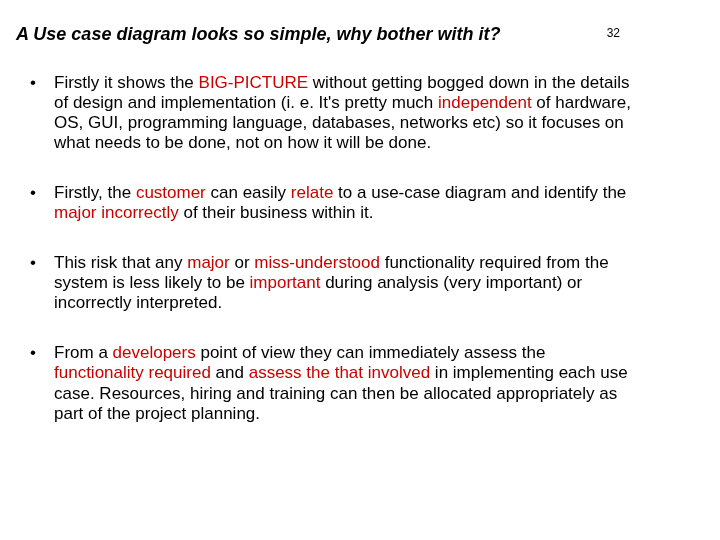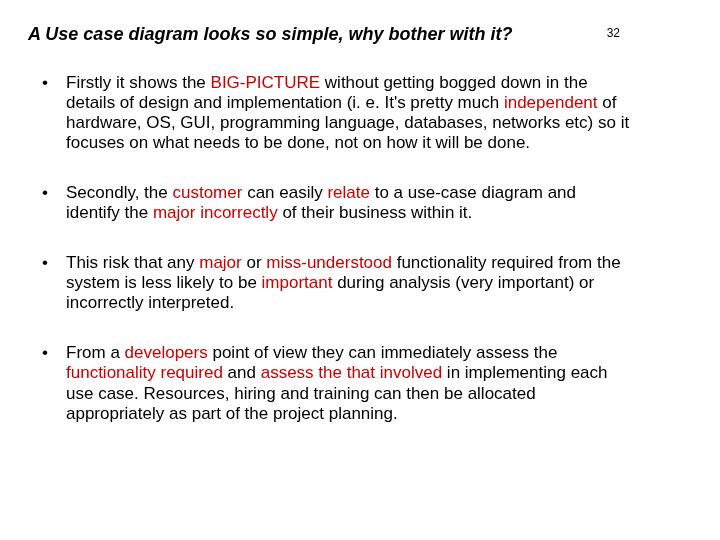--- a/index.html
+++ b/index.html
@@ -9,21 +9,21 @@
     height: 540px;
     background: #ffffff;
     font-family: Arial, Helvetica, sans-serif;
     color: #000000;
   }
   .slide {
     position: relative;
     box-sizing: border-box;
     width: 668px;
     height: 540px;
-    padding: 24px 28px 0 28px;
+    padding: 24px 28px 0 16px;
   }
   .header {
     display: flex;
     justify-content: space-between;
     align-items: flex-start;
     margin-bottom: 28px;
   }
   .title {
     font-size: 18px;
     font-weight: bold;
@@ -66,21 +66,21 @@
     <div class="pagenum">32</div>
   </div>
 
   <ul class="bullets">
 
     <li>
       <span>Firstly it shows the </span><span class="hl u">BIG-PICTURE</span><span> without getting bogged down in the details of design and implementation (i. e. It's pretty much </span><span class="hl">independent</span><span> of hardware, OS, GUI, programming language, databases, networks etc) so it focuses on </span><span class="u">what</span><span> needs to be done, </span><span class="u">not</span><span> on </span><span class="u">how</span><span> it will be done.</span>
     </li>
 
     <li>
-      <span>Secondly, the </span><span class="hl">customer</span><span> can easily </span><span class="hl">relate</span><span> to a use-case diagram and identify the </span><span class="hl">major incorrectly</span><span> of their business within it.</span>
+      <span>Firstly, the </span><span class="hl">customer</span><span> can easily </span><span class="hl">relate</span><span> to a use-case diagram and identify the </span><span class="hl">major incorrectly</span><span> of their business within it.</span>
     </li>
 
     <li>
       <span>This risk that any </span><span class="hl">major</span><span> or </span><span class="hl">miss-understood</span><span> functionality required from the system is less likely to be </span><span class="hl">important</span><span> during analysis (very important) or incorrectly interpreted.</span>
     </li>
 
     <li>
       <span>From a </span><span class="hl">developers</span><span> point of view they can immediately assess the </span><span class="hl">functionality required</span><span> and </span><span class="hl">assess the that involved</span><span> in implementing each use case. Resources, hiring and training can then be allocated appropriately as part of the project planning.</span>
     </li>
 

